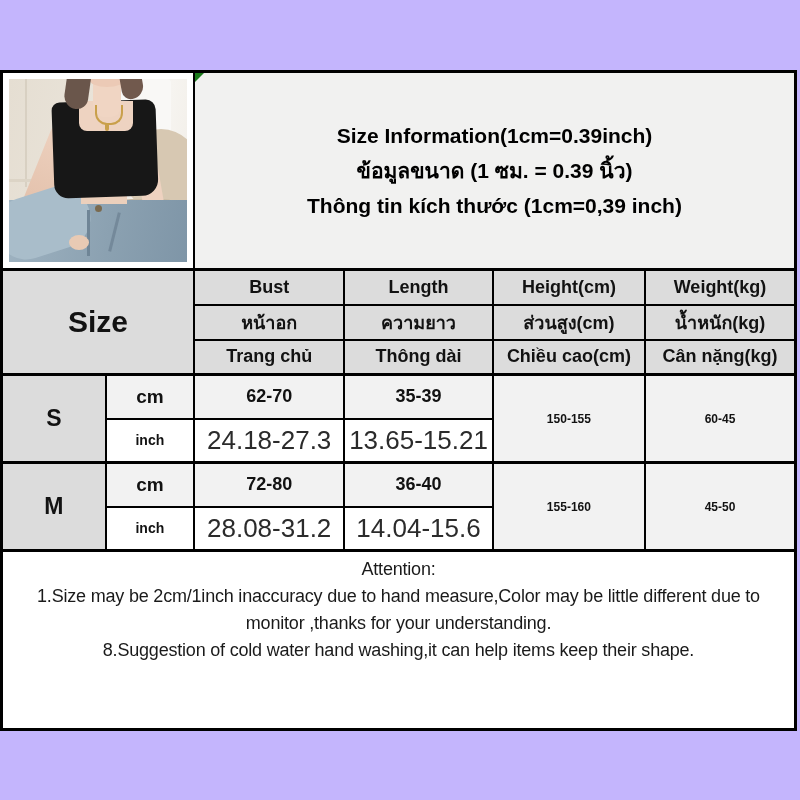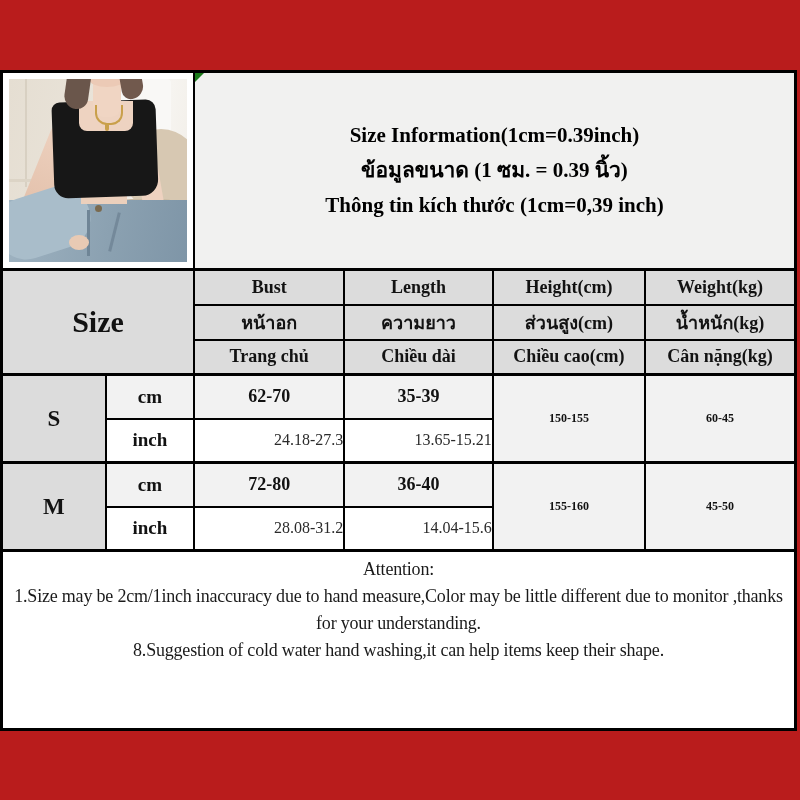--- a/index.html
+++ b/index.html
@@ -1,33 +1,33 @@
 <!DOCTYPE html>
 <html><head>
 <meta charset="utf-8">
 <style>
   html,body{margin:0;padding:0;background:#ffffff;}
-  .canvas{position:relative;width:800px;height:800px;background:#b91c1c;overflow:hidden;
-          font-family:Liberation Serif, serif;color:#111;}
+  .canvas{position:relative;width:800px;height:800px;background:#c4b5fd;overflow:hidden;
+          font-family:Liberation Sans, sans-serif;color:#111;}
   table.sheet{position:absolute;top:70px;left:0;width:797px;border-collapse:collapse;
               table-layout:fixed;border:3px solid #000;}
   td{border:2px solid #000;text-align:center;vertical-align:middle;overflow:hidden;
      padding:0;color:#121212;}
   
   tr.r-photo{height:197px;} tr.r-hdr{height:35px;} tr.r-data{height:44px;} tr.r-att{height:179px;}
   
   td.photo-cell{background:#ffffff;padding:6px;border-bottom-width:3px;}
   td.title-cell{background:#f1f1f0;position:relative;border-bottom-width:3px;}
   td.hdr{background:#dcdcdc;font-weight:bold;font-size:18px;}
   td.size-corner{background:#dcdcdc;font-weight:bold;font-size:30px;}
   td.size-label{background:#dcdcdc;font-weight:bold;font-size:23px;}
   td.unit-cm{background:#f2f2f2;font-weight:bold;font-size:19px;text-align:center;}
-  td.unit-inch{background:#ffffff;font-weight:bold;font-size:19px;}
+  td.unit-inch{background:#ffffff;font-weight:bold;font-size:14px;}
   td.val-cm{background:#f2f2f2;font-weight:bold;font-size:18px;}
-  td.val-inch{background:#ffffff;font-weight:normal;font-size:16px;color:#2b2b2b;text-align:right;}
+  td.val-inch{background:#ffffff;font-weight:normal;font-size:26px;color:#2b2b2b;}
   td.val-merged{background:#f2f2f2;font-weight:bold;font-size:12px;}
   tr.sep-top td{border-top-width:3px;}
   td.attention-cell{background:#ffffff;text-align:center;vertical-align:top;
                     padding:4px 8px;border-top-width:3px;}
   .att-line{font-size:18px;line-height:27px;color:#1a1a1a;letter-spacing:-0.2px;}
   
   .title-line{font-weight:bold;font-size:21px;line-height:35px;color:#000;}
   .corner-flag{position:absolute;top:0;left:0;width:0;height:0;
                border-top:9px solid #1a7a1a;border-right:9px solid transparent;}
   
@@ -123,21 +123,21 @@
       <td class="hdr">Weight(kg)</td>
     </tr>
     <tr class="r-hdr">
       <td class="hdr">หน้าอก</td>
       <td class="hdr">ความยาว</td>
       <td class="hdr">ส่วนสูง(cm)</td>
       <td class="hdr">น้ำหนัก(kg)</td>
     </tr>
     <tr class="r-hdr">
       <td class="hdr">Trang chủ</td>
-      <td class="hdr">Chiều dài</td>
+      <td class="hdr">Thông dài</td>
       <td class="hdr">Chiều cao(cm)</td>
       <td class="hdr">Cân nặng(kg)</td>
     </tr>
 
     <tr class="r-data sep-top">
       <td class="size-label" rowspan="2">S</td>
       <td class="unit-cm">cm</td>
       <td class="val-cm">62-70</td>
       <td class="val-cm">35-39</td>
       <td class="val-merged" rowspan="2">150-155</td>

